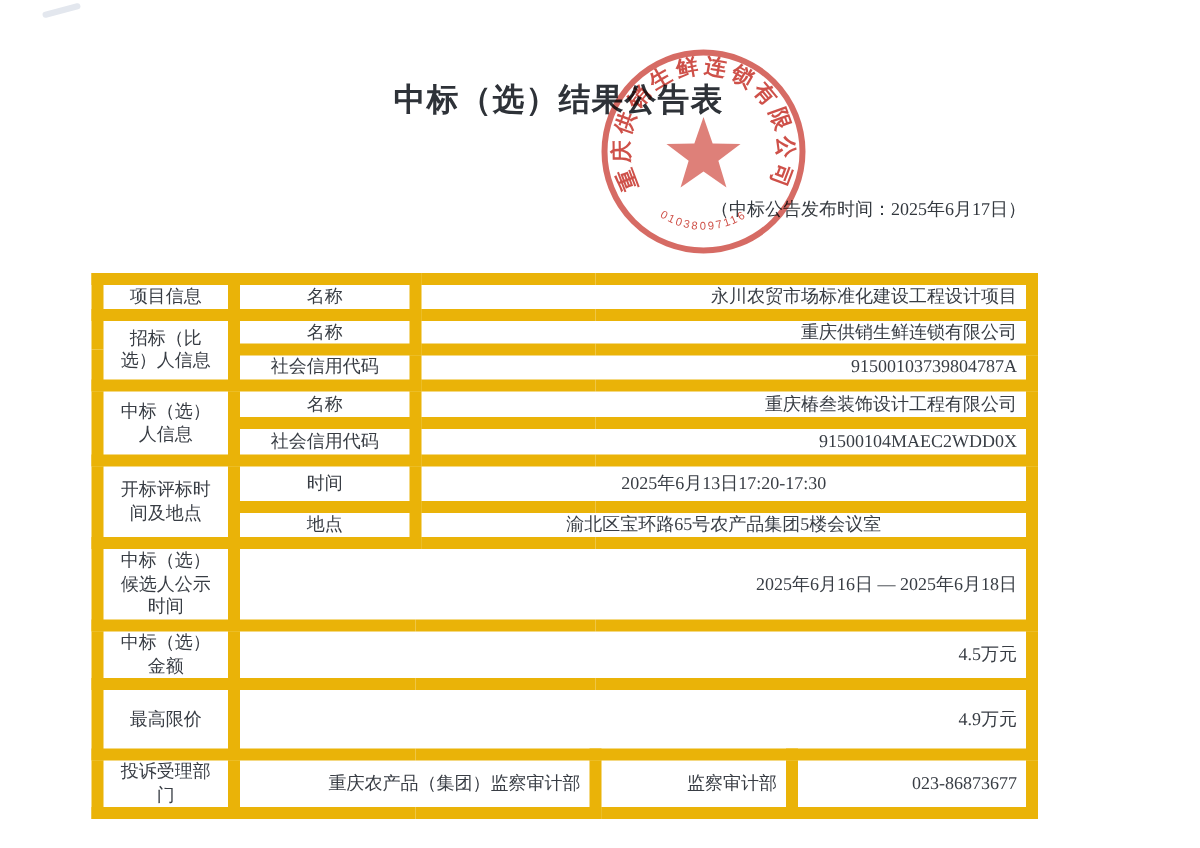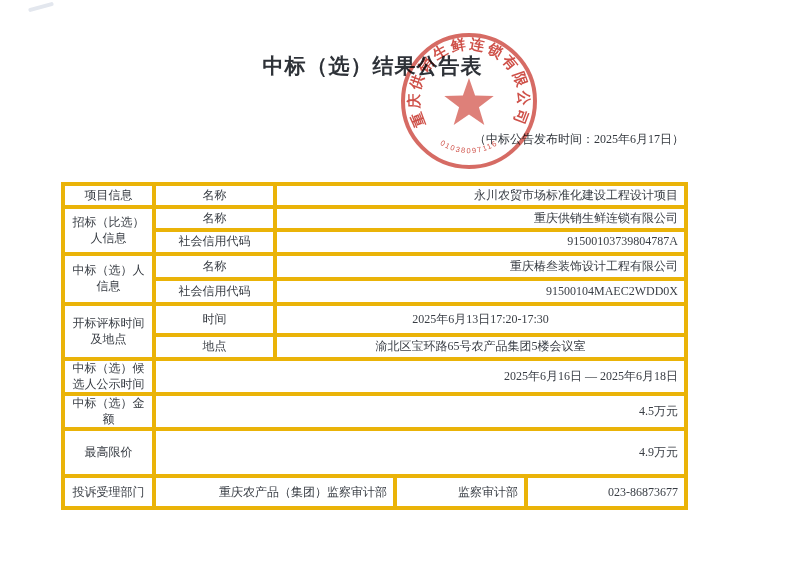--- a/index.html
+++ b/index.html
@@ -27,21 +27,21 @@
   .stamp-text{fill:#c8382f;font-size:14.5px;letter-spacing:3px;font-weight:bold;
     font-family:"Liberation Serif", serif;}
   .stamp-digits{fill:#c8382f;font-size:7.5px;letter-spacing:1.5px;
     font-family:"Liberation Sans", sans-serif;}
   .doc-table{
     position:absolute;left:61px;top:182px;width:623px;
     border-collapse:collapse;table-layout:fixed;
     font-size:12px;color:#383d44;
   }
   .doc-table td{
-    border:4px solid #eab308;padding:0 6px;line-height:1.3;
+    border:8px solid #eab308;padding:0 6px;line-height:1.3;
     overflow:hidden;vertical-align:middle;
   }
   .lbl{text-align:center;}
   .val-left{text-align:right;padding-left:5px;}
   .val-center{text-align:center;margin-left:27px;}
 </style>
 </head>
 <body>
 
 <div class="page">

